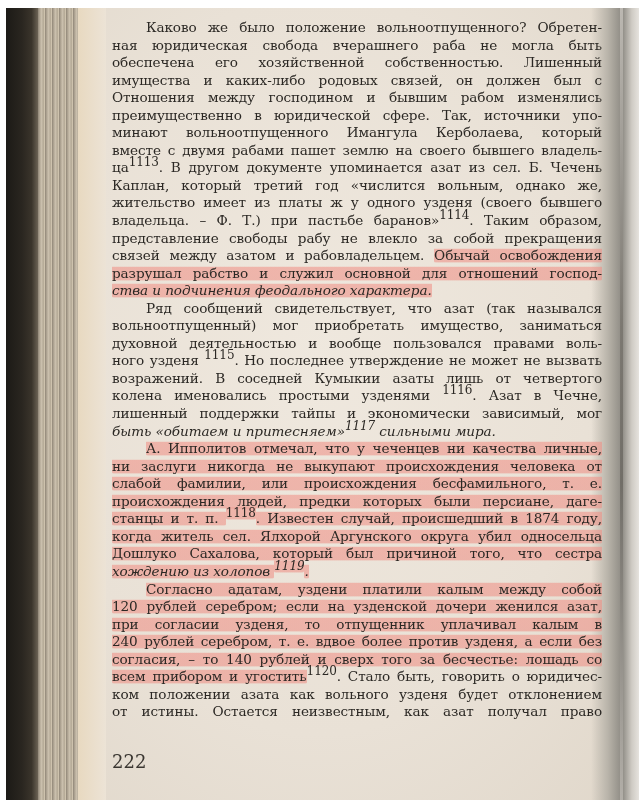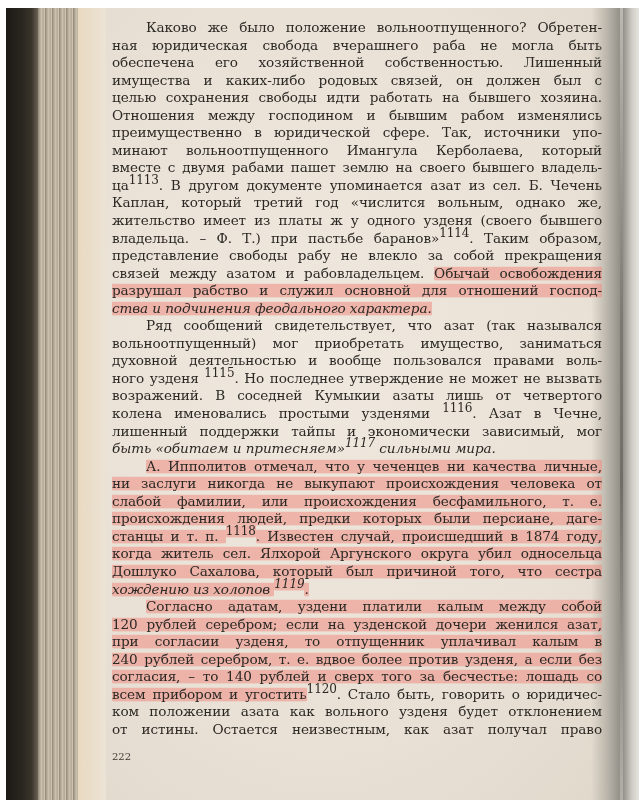--- a/index.html
+++ b/index.html
@@ -44,41 +44,40 @@
     text-align:justify; letter-spacing:-0.1px;margin-top:6px;
   }
   .line { display:block; white-space:nowrap; text-align:justify; text-align-last:justify; }
   .line.last { text-align-last:left;font-style:italic; }
   sup { font-size:12px; line-height:0; vertical-align:6px; }
   .hl {
     background:linear-gradient(180deg,rgba(240,150,140,0) 8%,rgba(240,140,130,.55) 14%,rgba(238,140,130,.55) 92%,rgba(240,150,140,0) 100%);
     border-radius:2px;
   }
   .pagenum {
-    position:absolute; left:112px; top:751px; font-size:10px; color:#3a3631;
+    position:absolute; left:112px; top:751px; font-size:18px; color:#3a3631;
   }
 </style>
 </head>
 <body>
 
 <div class="photo">
   <div class="spine"></div>
   <div class="gutter"></div>
   <div class="gutter-fade"></div>
   <div class="paper"></div>
   <div class="right-shadow"></div>
   <div class="right-line"></div>
 </div>
 
 <div class="text" id="body-text">
     <span class="line" style="text-indent: 34px;"><span>Каково же было положение вольноотпущенного? Обретен-</span></span>
     <span class="line"><span>ная юридическая свобода вчерашнего раба не могла быть</span></span>
     <span class="line"><span>обеспечена его хозяйственной собственностью. Лишенный</span></span>
     <span class="line"><span>имущества и каких-либо родовых связей, он должен был с</span></span>
-    <span class="line"><span>целью сохранения свободы идти работать на бывшего хозяина.</span></span>
     <span class="line"><span>Отношения между господином и бывшим рабом изменялись</span></span>
     <span class="line"><span>преимущественно в юридической сфере. Так, источники упо-</span></span>
     <span class="line"><span>минают вольноотпущенного Имангула Керболаева, который</span></span>
     <span class="line"><span>вместе с двумя рабами пашет землю на своего бывшего владель-</span></span>
     <span class="line"><span>ца</span><sup>1113</sup><span>. В другом документе упоминается азат из сел. Б. Чечень</span></span>
     <span class="line"><span>Каплан, который третий год «числится вольным, однако же,</span></span>
     <span class="line"><span>жительство имеет из платы ж у одного узденя (своего бывшего</span></span>
     <span class="line"><span>владельца. – Ф. Т.) при пастьбе баранов»</span><sup>1114</sup><span>. Таким образом,</span></span>
     <span class="line"><span>представление свободы рабу не влекло за собой прекращения</span></span>
     <span class="line"><span>связей между азатом и рабовладельцем. </span><span class="hl">Обычай освобождения</span></span>

